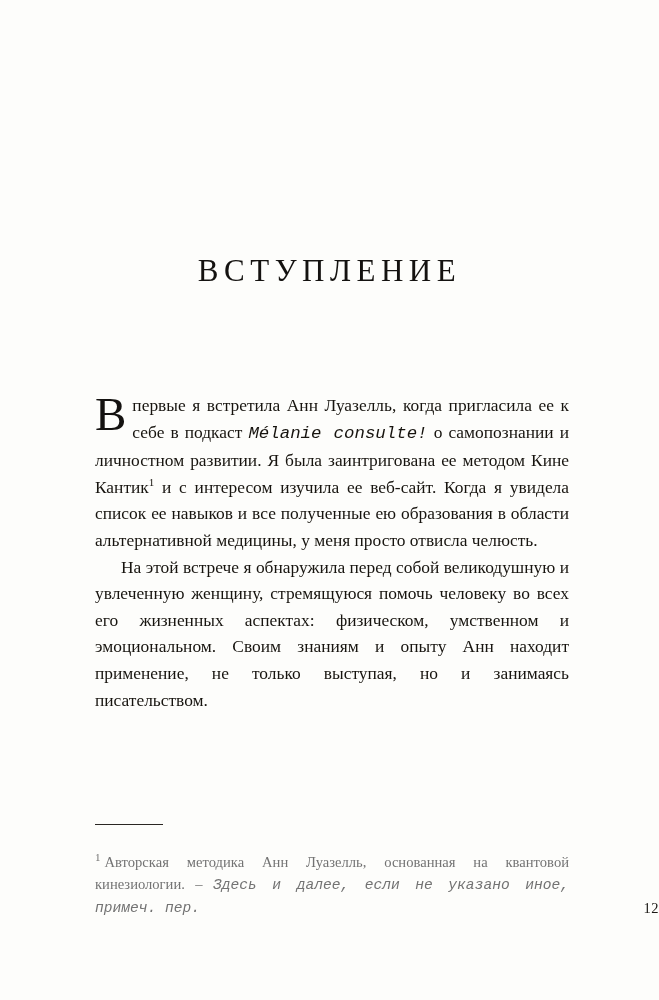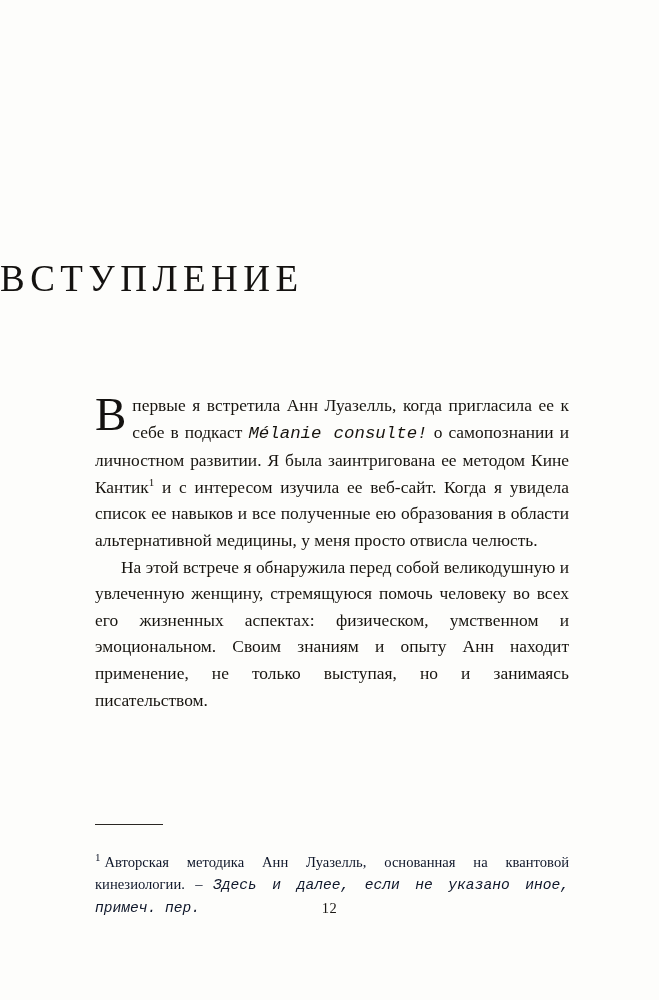--- a/index.html
+++ b/index.html
@@ -20,21 +20,22 @@
     position: absolute;
     inset: 0;
     background: #fdfdfb;
   }
 
   .chapter-title {
     position: absolute;
     top: 232px;
     left: 0;
     width: 100%;
-    font-size: 37px;
+    text-align: center;
+    font-size: 31px;
     letter-spacing: 5.5px;
     font-weight: 400;
     color: #141210;
     font-family: "Liberation Serif", serif;
   }
 
   .body-block {
     position: absolute;
     top: 392px;
     left: 95px;
@@ -88,35 +89,35 @@
   }
 
   .footnote {
     position: absolute;
     top: 836px;
     left: 95px;
     width: 474px;
     font-size: 14.6px;
     line-height: 22px;
     text-align: justify;
-    color: #0f172a;
+    color: #737373;
   }
   .footnote .fn-marker {
     font-size: 11px;
     vertical-align: super;
     line-height: 0;
     margin-right: 4px;
   }
 
   .folio {
     position: absolute;
     top: 900px;
     left: 0;
     width: 100%;
-    text-align: center;
+    text-align: right;
     font-size: 14.5px;
     color: #1b1814;
     letter-spacing: 0.5px;
   }
 </style>
 </head>
 <body>
 
 <div class="page">
 

